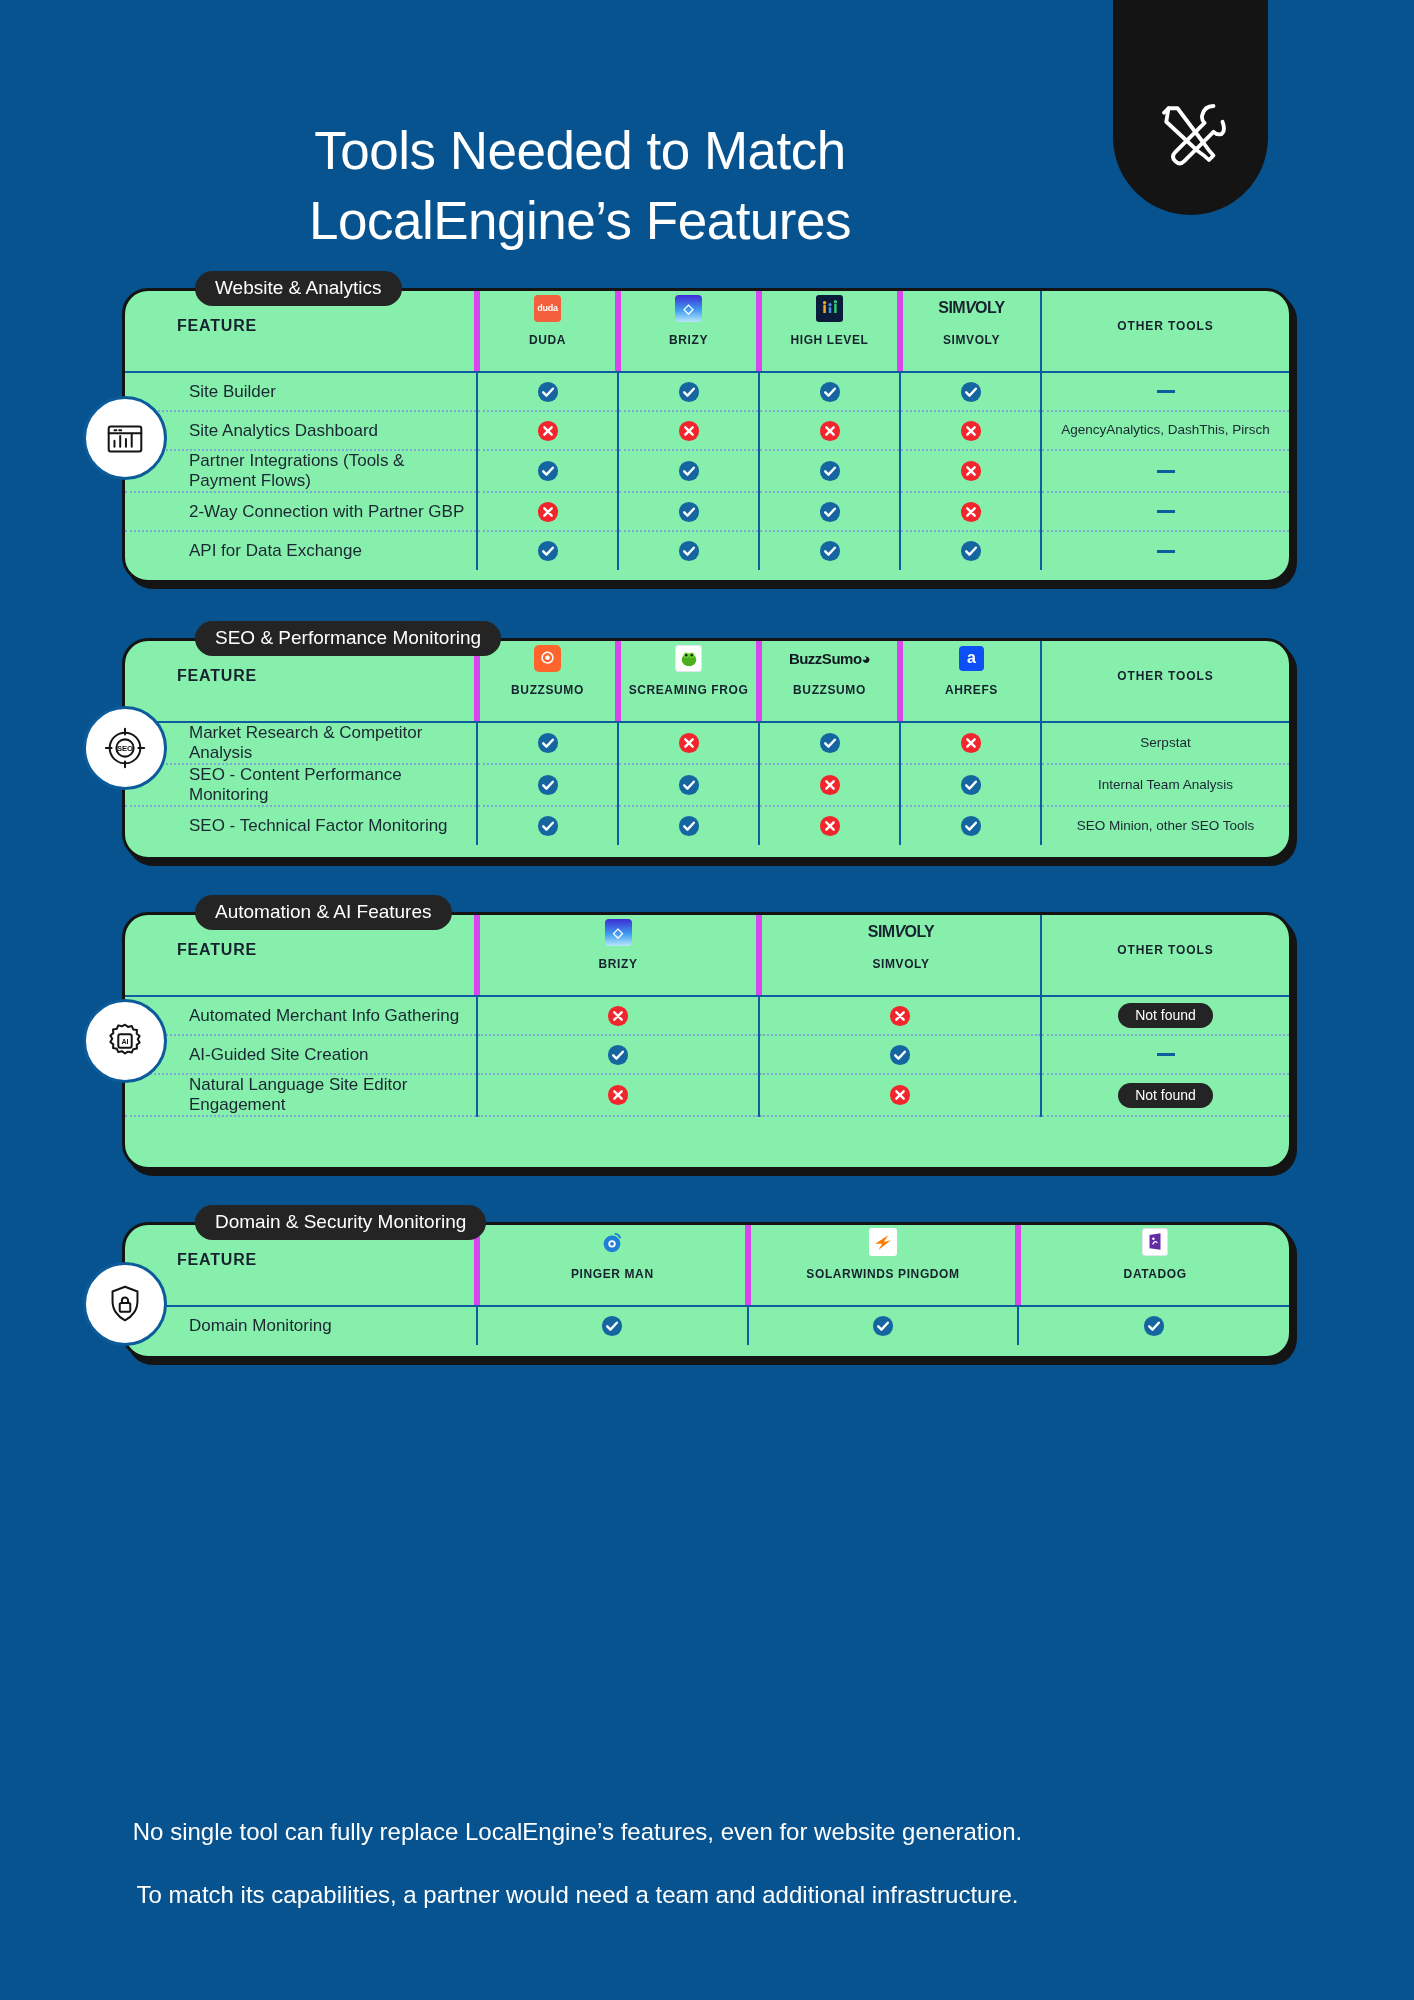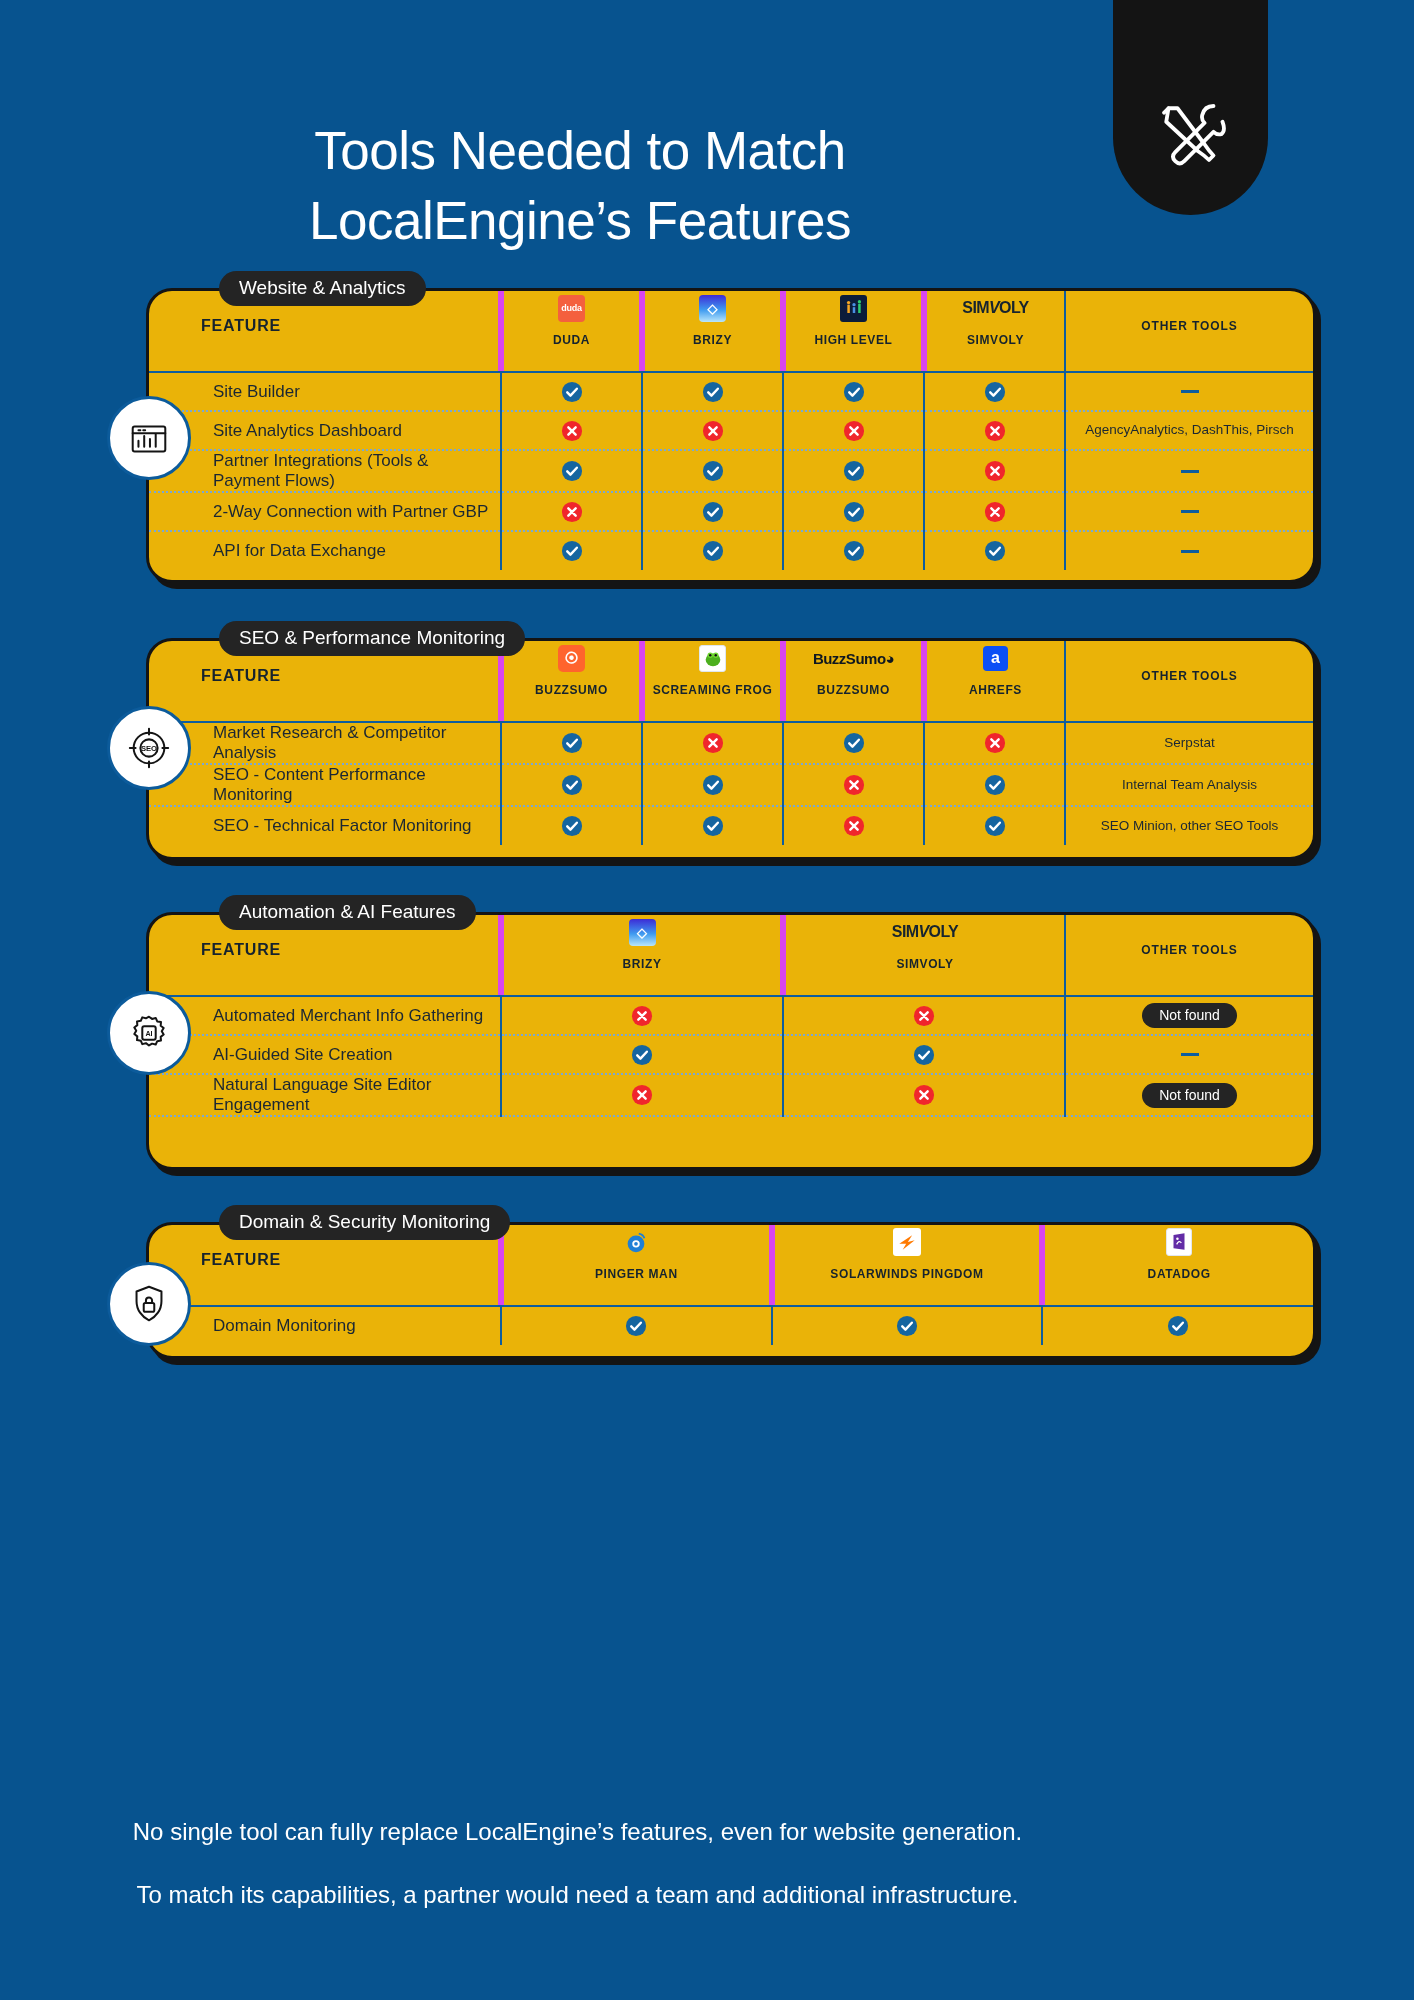--- a/index.html
+++ b/index.html
@@ -47,25 +47,24 @@
     font-weight: 400;
     letter-spacing: -0.5px;
     text-align: center;
   }
 
   
   .card {
     position: absolute;
     left: 122px;
     width: 1170px;
-    background: #eab308;
+    background: #86efac;
     border: 3px solid #141414;
     border-radius: 26px;
     box-shadow: 5px 6px 0 #141414;
-    margin-left: 24px;
   }
 
   .section-tag {
     position: absolute;
     top: -20px;
     left: 70px;
     background: #242424;
     color: #ffffff;
     border-radius: 20px;
     padding: 7px 20px 9px 20px;
@@ -502,21 +501,21 @@
                     <circle cx="12" cy="12" r="11" fill="#1565a0"></circle>
                     <path d="M6.8 12.4l3.5 3.6 7-7.6" stroke="#fff" stroke-width="2.6" fill="none" stroke-linecap="round" stroke-linejoin="round"></path>
                   </svg></span></td>
               <td class="cell other last"><span>SEO Minion, other SEO Tools</span></td>
             </tr>
           </tbody>
         </table>
       </div>
       <div class="card" style="top:912px;height:258px;">
         <div class="section-tag">Automation &amp; AI Features</div>
-        <div class="edge-icon" style="top:76px;">
+        <div class="edge-icon" style="top:84px;">
           <svg viewBox="0 0 48 48" fill="none" stroke="#141414" stroke-width="2.1" stroke-linecap="round" stroke-linejoin="round">
             <path d="M24 7l3.2 2.3 3.8-1 1.6 3.6 3.9.6-.3 3.9 3.1 2.4-2 3.4 2 3.4-3.1 2.4.3 3.9-3.9.6-1.6 3.6-3.8-1L24 37l-3.2-2.4-3.8 1-1.6-3.6-3.9-.6.3-3.9L8.7 25l2-3.4-2-3.4 3.1-2.4-.3-3.9 3.9-.6 1.6-3.6 3.8 1z"></path>
             <rect x="17" y="17" width="14" height="14" rx="2"></rect>
             <text x="24" y="27.5" font-size="7.5" font-family="Liberation Sans, sans-serif" font-weight="bold" text-anchor="middle" fill="#141414" stroke="none">AI</text>
           </svg>
         </div>
         <table class="cmp">
           <colgroup>
             <col style="width:352px">
             <col>

